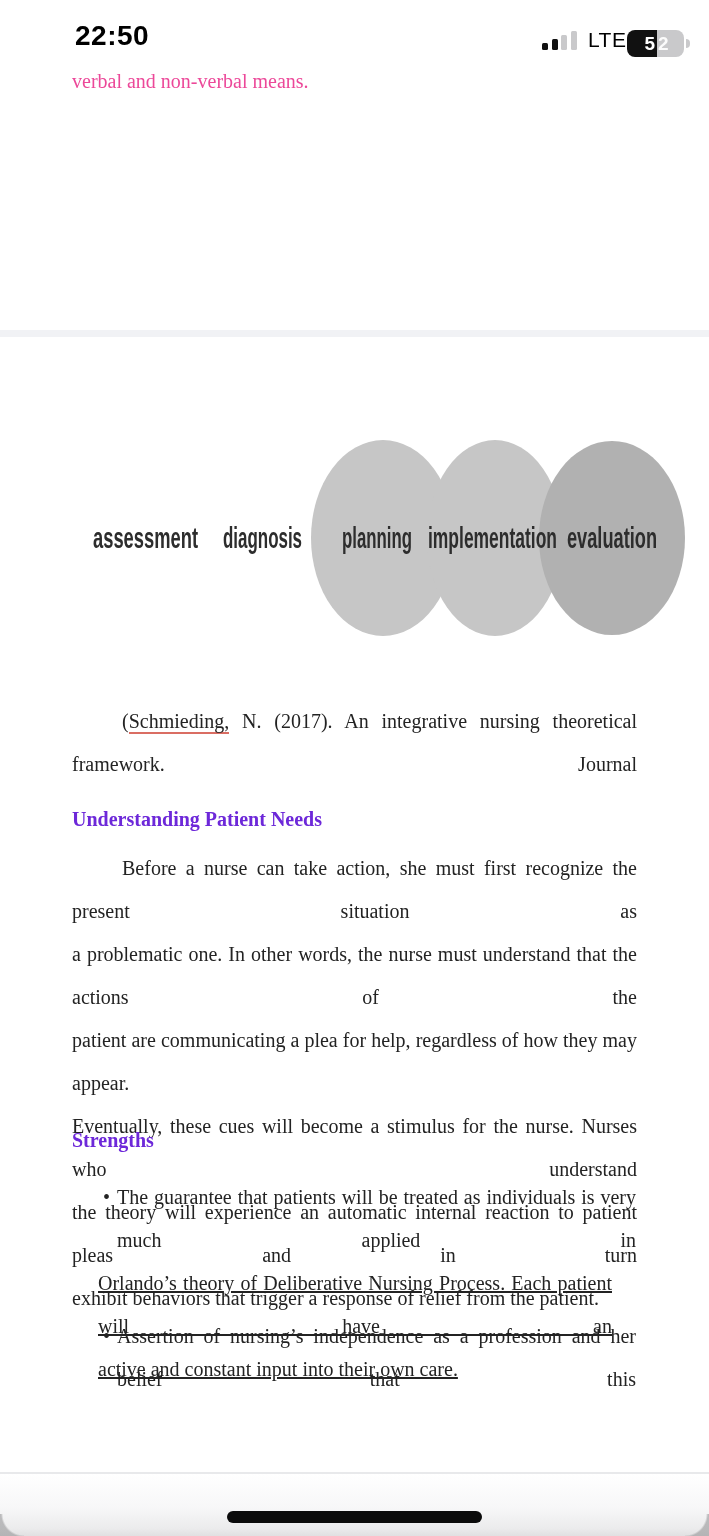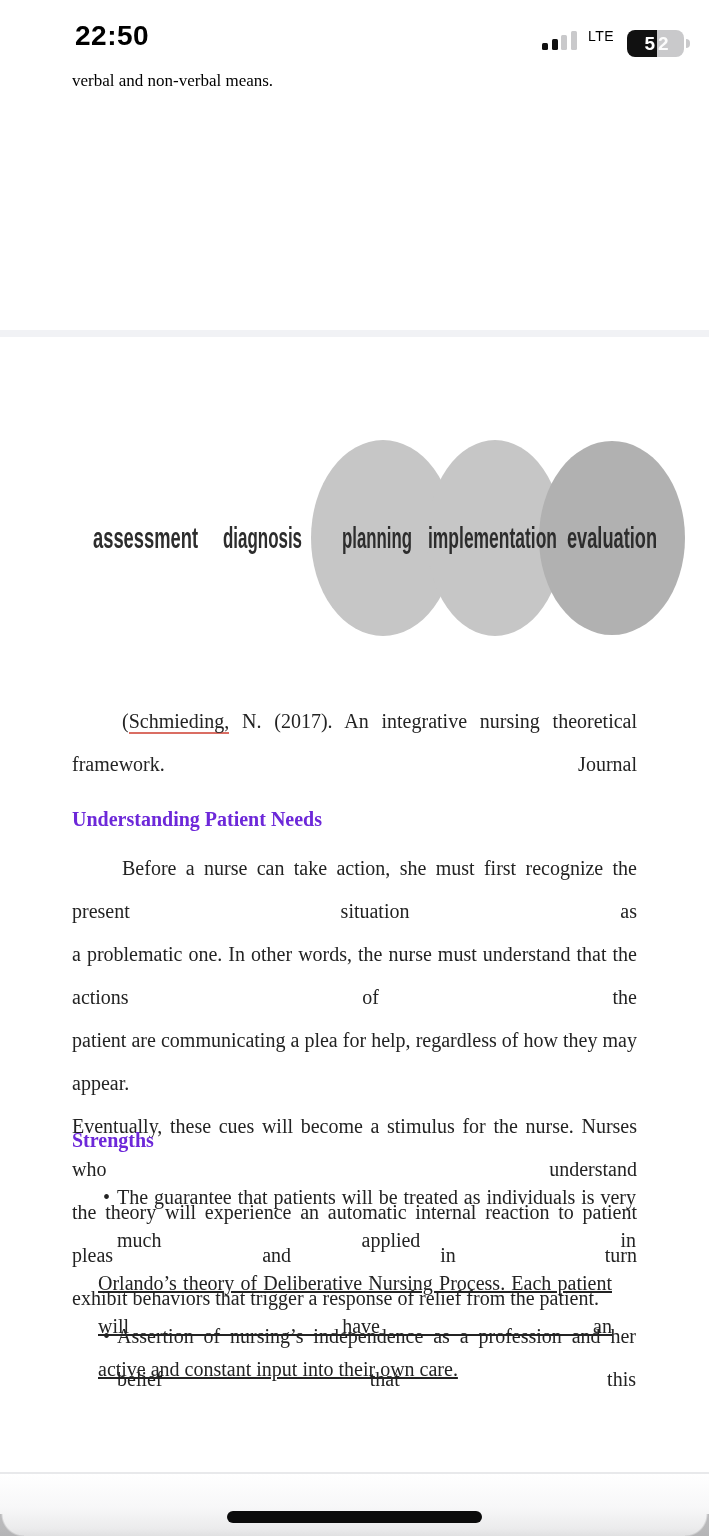--- a/index.html
+++ b/index.html
@@ -12,31 +12,31 @@
   .time{position:absolute;left:75px;top:20px;font-family:"Liberation Sans",sans-serif;
         font-weight:700;font-size:28px;line-height:32px;color:#000;letter-spacing:.5px;}
   .sig{position:absolute;top:0;left:0;}
   .sig span{position:absolute;bottom:0;width:6px;border-radius:1.5px;display:block;}
   .signal{position:absolute;left:542px;top:31px;width:38px;height:19px;}
   .sig .b1{left:0;height:7px;background:#111;}
   .sig .b2{left:9.5px;height:11px;background:#111;}
   .sig .b3{left:19px;height:15px;background:#c9c9cb;}
   .sig .b4{left:28.5px;height:19px;background:#c9c9cb;}
   .lte{position:absolute;left:588px;top:28px;font-family:"Liberation Sans",sans-serif;
-       font-size:14px;font-weight:400;color:#000;letter-spacing:.5px;}
+       font-size:21px;font-weight:400;color:#000;letter-spacing:.5px;}
   .battery{position:absolute;left:627px;top:30px;width:57px;height:27px;border-radius:8px;
            overflow:hidden;font-family:"Liberation Sans",sans-serif;font-weight:700;font-size:19px;}
   .bat-left{position:absolute;left:0;top:0;width:30px;height:27px;background:#111;color:#fff;
             display:flex;align-items:center;justify-content:flex-end;padding-right:2px;box-sizing:border-box;}
   .bat-right{position:absolute;left:30px;top:0;width:27px;height:27px;background:#c9c9cb;color:#fbfbfb;
              display:flex;align-items:center;justify-content:flex-start;padding-left:1px;box-sizing:border-box;}
   .bat-nub{position:absolute;left:686px;top:39px;width:4px;height:9px;background:#c9c9cb;
            border-radius:0 4px 4px 0;}
   
-  .doc-line{position:absolute;left:72px;width:565px;font-size:17px;color:#000000;}
+  .doc-line{position:absolute;left:72px;width:565px;font-size:20px;color:#ec4899;}
   .top-sentence{top:68px;line-height:26px;}
   .page-gap{position:absolute;left:0;top:330px;width:709px;height:7px;background:#f1f2f5;}
   .diagram{position:absolute;left:0;top:438px;width:709px;height:201px;}
   .diagram text{font-family:"Liberation Sans",sans-serif;font-weight:700;font-size:29px;fill:#2d2d2d;}
   
   .block{position:absolute;left:72px;width:565px;font-size:20px;line-height:43px;color:#232323;}
   .jline{text-align:justify;text-align-last:justify;}
   .lline{text-align:left;}
   .indent{text-indent:50px;}
   .misspelled{border-bottom:2px solid rgba(205,60,47,.75);}

